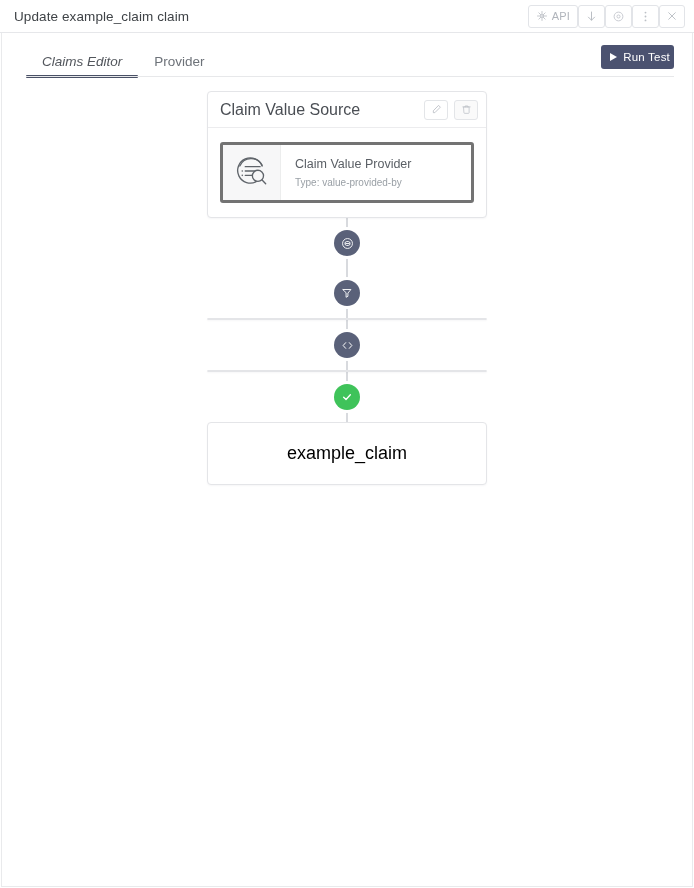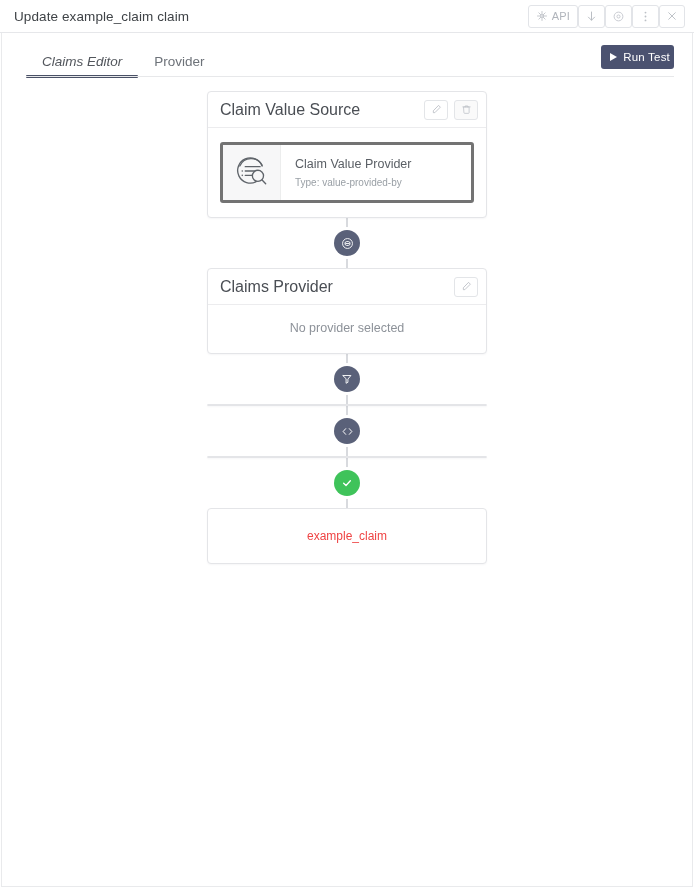--- a/index.html
+++ b/index.html
@@ -195,22 +195,22 @@
     align-items: center;
     justify-content: center;
   }
   .card-body.pad-lg { padding: 16px 12px 18px 12px; }
   .empty-text {
     font-size: 12.5px;
     color: #8d9299;
     text-align: center;
   }
   .value-text {
-    font-size: 12px;
-    color: #ef4444;
+    font-size: 18px;
+    color: #000000;
     text-align: center;
     padding: 4px 0 2px 0;
   }
 
   
   .provider-tile {
     width: 100%;
     display: flex;
     align-items: stretch;
     border: 3px solid #737373;
@@ -392,37 +392,20 @@
       <div class="node">
         <span>
           <svg width="15" height="15" viewBox="0 0 20 20" fill="none" stroke="#ffffff" stroke-width="1.2">
             <circle cx="10" cy="10" r="6.6"></circle>
             <rect x="6.6" y="7.4" width="6.8" height="5.2" rx="2.4"></rect>
             <line x1="7.1" y1="10" x2="12.9" y2="10"></line>
           </svg>
         </span>
       </div>
 
-      <div class="card">
-        <div class="card-head">
-          <div class="card-title">Claims Provider</div>
-          <div class="head-actions">
-            <div class="icon-btn">
-              <span>
-                <svg width="11" height="11" viewBox="0 0 16 16" fill="none" stroke="#b4b8bf" stroke-width="1.15" stroke-linecap="round" stroke-linejoin="round">
-                  <path d="M11.4 2.4l2.2 2.2-8 8H3.4v-2.2z"></path>
-                </svg>
-              </span>
-            </div>
-          </div>
-        </div>
-        <div class="card-body pad-lg">
-          <div class="empty-text">No provider selected</div>
-        </div>
-      </div>
 
       <div class="node">
         <span>
           <svg width="14" height="14" viewBox="0 0 20 20" fill="none" stroke="#ffffff" stroke-width="1.3" stroke-linecap="round" stroke-linejoin="round">
             <path d="M4.4 5h11.2l-4.3 5.1v4.6l-2.6 1.4v-6z"></path>
           </svg>
         </span>
       </div>
 
       <div class="card">

